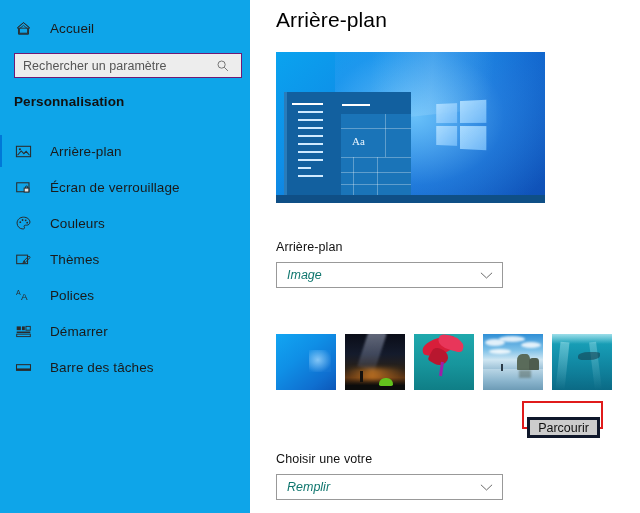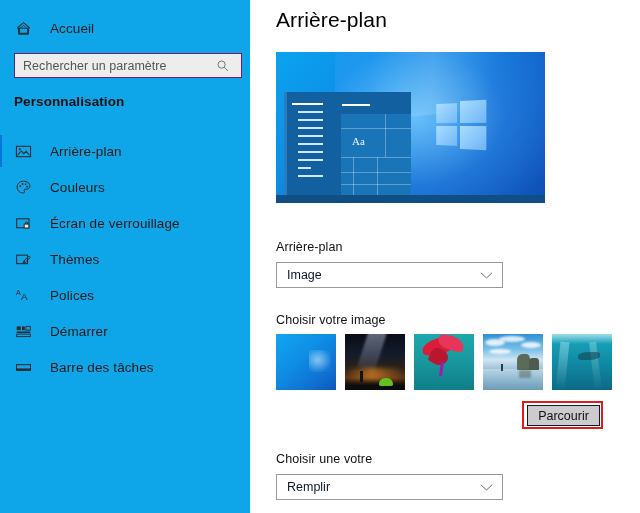--- a/index.html
+++ b/index.html
@@ -208,21 +208,21 @@
     position: absolute;
     left: 26px;
     width: 227px; height: 26px;
     background: #ffffff;
     border: 1px solid #999;
     display: flex; align-items: center;
     justify-content: space-between;
     padding: 0 9px 0 10px;
     cursor: default;
   }
-  .combo .val { font-size: 12.5px; color: #0f172a; }
+  .combo .val { font-size: 12.5px; color: #0f766e; font-style: italic; }
   .combo .chev { color: #666; display: flex; align-items: center; }
 
   #bg-label   { top: 240px; }
   #bg-combo   { top: 262px; }
   #pic-label  { top: 313px; }
   #size-label { top: 452px; }
   #size-combo { top: 474px; align-items: center; }
 
   #thumbs {
     position: absolute;
@@ -283,24 +283,24 @@
             background: linear-gradient(180deg, rgba(210,250,255,0.30), rgba(210,250,255,0)); transform: rotate(-7deg); }
 
   #browse-wrap {
     position: absolute;
     left: 272px; top: 401px;
     width: 81px; height: 28px;
     border: 2px solid #e01b1b;
   }
   #browse-button {
     position: absolute;
-    left: 3px; top: 2px;
+    left: 3px; top: 14px;
     width: 73px; height: 21px;
     background: #cccccc;
-    border: 1px solid #0f172a;
+    border: 3px solid #0f172a;
     font-family: "Liberation Sans", sans-serif;
     font-size: 12.5px;
     color: #111;
     display: flex; align-items: center; justify-content: center;
     cursor: pointer;
     padding: 0;
   }
 </style>
 </head>
 <body>
@@ -344,43 +344,43 @@
             <circle cx="5.2" cy="6.6" r="1.1" fill="currentColor"></circle>
           </svg>
         </span>
         <span class="nav-label">Arrière-plan</span>
       </div>
 
       <div class="nav-item">
 
         <span class="nav-icon">
           <svg width="17" height="17" viewBox="0 0 18 18">
+            <rect x="1.8" y="4" width="13" height="9.5" fill="none" stroke="currentColor" stroke-width="1.1"></rect>
+            <rect x="9.7" y="9.6" width="5" height="4.2" fill="#e6e6e6" stroke="currentColor" stroke-width="1.05"></rect>
+            <path d="M11.1 9.6 L11.1 8.5 A1.1 1.1 0 0 1 13.3 8.5 L13.3 9.6" fill="none" stroke="currentColor" stroke-width="1"></path>
+          </svg>
+        </span>
+        <span class="nav-label">Écran de verrouillage</span>
+      </div>
+
+      <div class="nav-item">
+
+        <span class="nav-icon">
+          <svg width="17" height="17" viewBox="0 0 18 18">
             <path d="M9 2.3 C5.1 2.3 2.2 5 2.2 8.6 C2.2 12.2 5 14.8 8.4 14.8
                      C9.6 14.8 10.1 14.2 10.1 13.5 C10.1 12.9 9.6 12.5 9.6 11.9
                      C9.6 11.2 10.2 10.8 10.9 10.8 L12.3 10.8 C14.3 10.8 15.8 9.4 15.8 7.5
                      C15.8 4.6 12.8 2.3 9 2.3 Z" fill="none" stroke="currentColor" stroke-width="1.05"></path>
             <circle cx="5.6" cy="7.6" r="0.95" fill="currentColor"></circle>
             <circle cx="8.0" cy="5.3" r="0.95" fill="currentColor"></circle>
             <circle cx="11.3" cy="5.6" r="0.95" fill="currentColor"></circle>
             <circle cx="12.9" cy="8.1" r="0.95" fill="currentColor"></circle>
           </svg>
         </span>
         <span class="nav-label">Couleurs</span>
-      </div>
-
-      <div class="nav-item">
-
-        <span class="nav-icon">
-          <svg width="17" height="17" viewBox="0 0 18 18">
-            <rect x="1.8" y="4" width="13" height="9.5" fill="none" stroke="currentColor" stroke-width="1.1"></rect>
-            <rect x="9.7" y="9.6" width="5" height="4.2" fill="#e6e6e6" stroke="currentColor" stroke-width="1.05"></rect>
-            <path d="M11.1 9.6 L11.1 8.5 A1.1 1.1 0 0 1 13.3 8.5 L13.3 9.6" fill="none" stroke="currentColor" stroke-width="1"></path>
-          </svg>
-        </span>
-        <span class="nav-label">Écran de verrouillage</span>
       </div>
 
       <div class="nav-item">
 
         <span class="nav-icon">
           <svg width="17" height="17" viewBox="0 0 18 18">
             <rect x="1.8" y="4.4" width="11.5" height="9" fill="none" stroke="currentColor" stroke-width="1.1"></rect>
             <path d="M9.4 10.6 L14.6 5.3 L16.1 6.8 L10.9 12 Z" fill="none" stroke="currentColor" stroke-width="1.05"></path>
             <path d="M9.4 10.6 L8.3 13.1 L10.9 12" fill="none" stroke="currentColor" stroke-width="1.05"></path>
           </svg>
@@ -476,21 +476,20 @@
     <div class="field-label" id="bg-label">Arrière-plan</div>
     <div class="combo" id="bg-combo">
       <span class="val">Image</span>
       <span class="chev">
         <svg width="13" height="9" viewBox="0 0 14 9">
           <path d="M1 1.6 L7 7.2 L13 1.6" fill="none" stroke="currentColor" stroke-width="1.05"></path>
         </svg>
       </span>
     </div>
 
-    <div class="field-label" id="pic-label">Choisir votre image</div>
 
     <div id="thumbs">
       <div class="thumb t1 selected">
         <div class="lg"></div>
       </div>
       <div class="thumb t2">
         <div class="mw"></div>
           <div class="glow2"></div>
           <div class="fig"></div>
           <div class="tent"></div>

